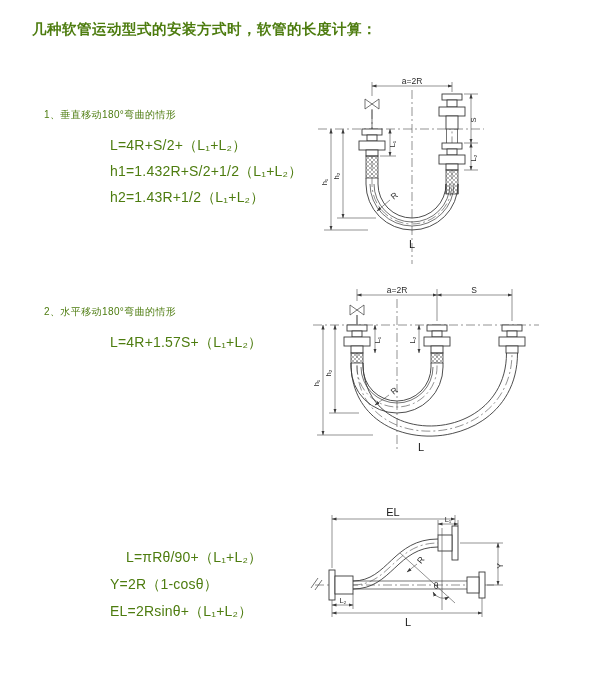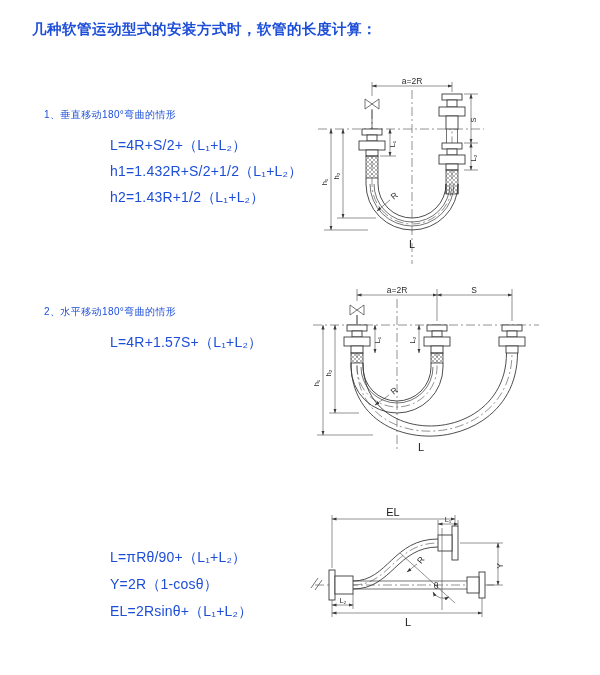--- a/index.html
+++ b/index.html
@@ -1,17 +1,17 @@
 <!DOCTYPE html>
 <html><head>
 <meta charset="utf-8">
 <style>
   html,body{margin:0;padding:0;background:#fff;}
   .page{position:relative;width:600px;height:675px;background:#ffffff;overflow:hidden;
-        font-family:"Liberation Sans","DejaVu Sans",sans-serif;color:#1d4ed8;}
+        font-family:"Liberation Sans","DejaVu Sans",sans-serif;color:#4d7c0f;}
   .title{position:absolute;left:32px;top:20px;font-size:14.5px;font-weight:700;
          letter-spacing:0.5px;white-space:nowrap;}
   .sec-heading{position:absolute;font-size:10px;font-weight:400;white-space:nowrap;letter-spacing:0.4px;}
   .formula{position:absolute;font-size:14px;font-weight:500;white-space:nowrap;letter-spacing:0.2px;margin-left:36px;}
   svg{position:absolute;overflow:visible;}
   .cl{stroke:#4a4a4a;stroke-width:0.6;fill:none;stroke-dasharray:9 3 2 3;}
   .tube{stroke:#3a3a3a;stroke-width:0.9;fill:none;}
   .thin{stroke:#3a3a3a;stroke-width:0.7;fill:none;}
   .diml{stroke:#4a4a4a;stroke-width:0.6;fill:none;}
   .fit{fill:#ffffff;stroke:#3a3a3a;stroke-width:0.9;}
@@ -28,21 +28,21 @@
   <div class="title">几种软管运动型式的安装方式时，软管的长度计算：</div>
 
   <div class="sec-heading" style="left:44px;top:108px">1、垂直移动180°弯曲的情形</div>
   <div class="formula" style="left:74px;top:137px">L=4R+S/2+（L₁+L₂）</div>
   <div class="formula" style="left:74px;top:163px">h1=1.432R+S/2+1/2（L₁+L₂）</div>
   <div class="formula" style="left:74px;top:189px">h2=1.43R+1/2（L₁+L₂）</div>
 
   <div class="sec-heading" style="left:44px;top:305px">2、水平移动180°弯曲的情形</div>
   <div class="formula" style="left:74px;top:334px">L=4R+1.57S+（L₁+L₂）</div>
 
-  <div class="formula" style="left:74px;top:549px">L=πRθ/90+（L₁+L₂）</div>
+  <div class="formula" style="left:90px;top:549px">L=πRθ/90+（L₁+L₂）</div>
   <div class="formula" style="left:74px;top:576px">Y=2R（1-cosθ）</div>
   <div class="formula" style="left:74px;top:603px">EL=2Rsinθ+（L₁+L₂）</div>
 
   <svg style="left:310px;top:76px" width="285" height="194" viewBox="0 0 285 194">
     <defs>
       <pattern id="braidP" width="4" height="4" patternUnits="userSpaceOnUse">
         <path d="M0,0 L4,4 M4,0 L0,4" stroke="#6a6a6a" stroke-width="0.5"></path>
       </pattern>
       <marker id="arr" markerWidth="9" markerHeight="8" refX="7.5" refY="3.5" orient="auto-start-reverse">
         <path d="M0,0.8 L8,3.5 L0,6.2 z" fill="#3a3a3a"></path>

